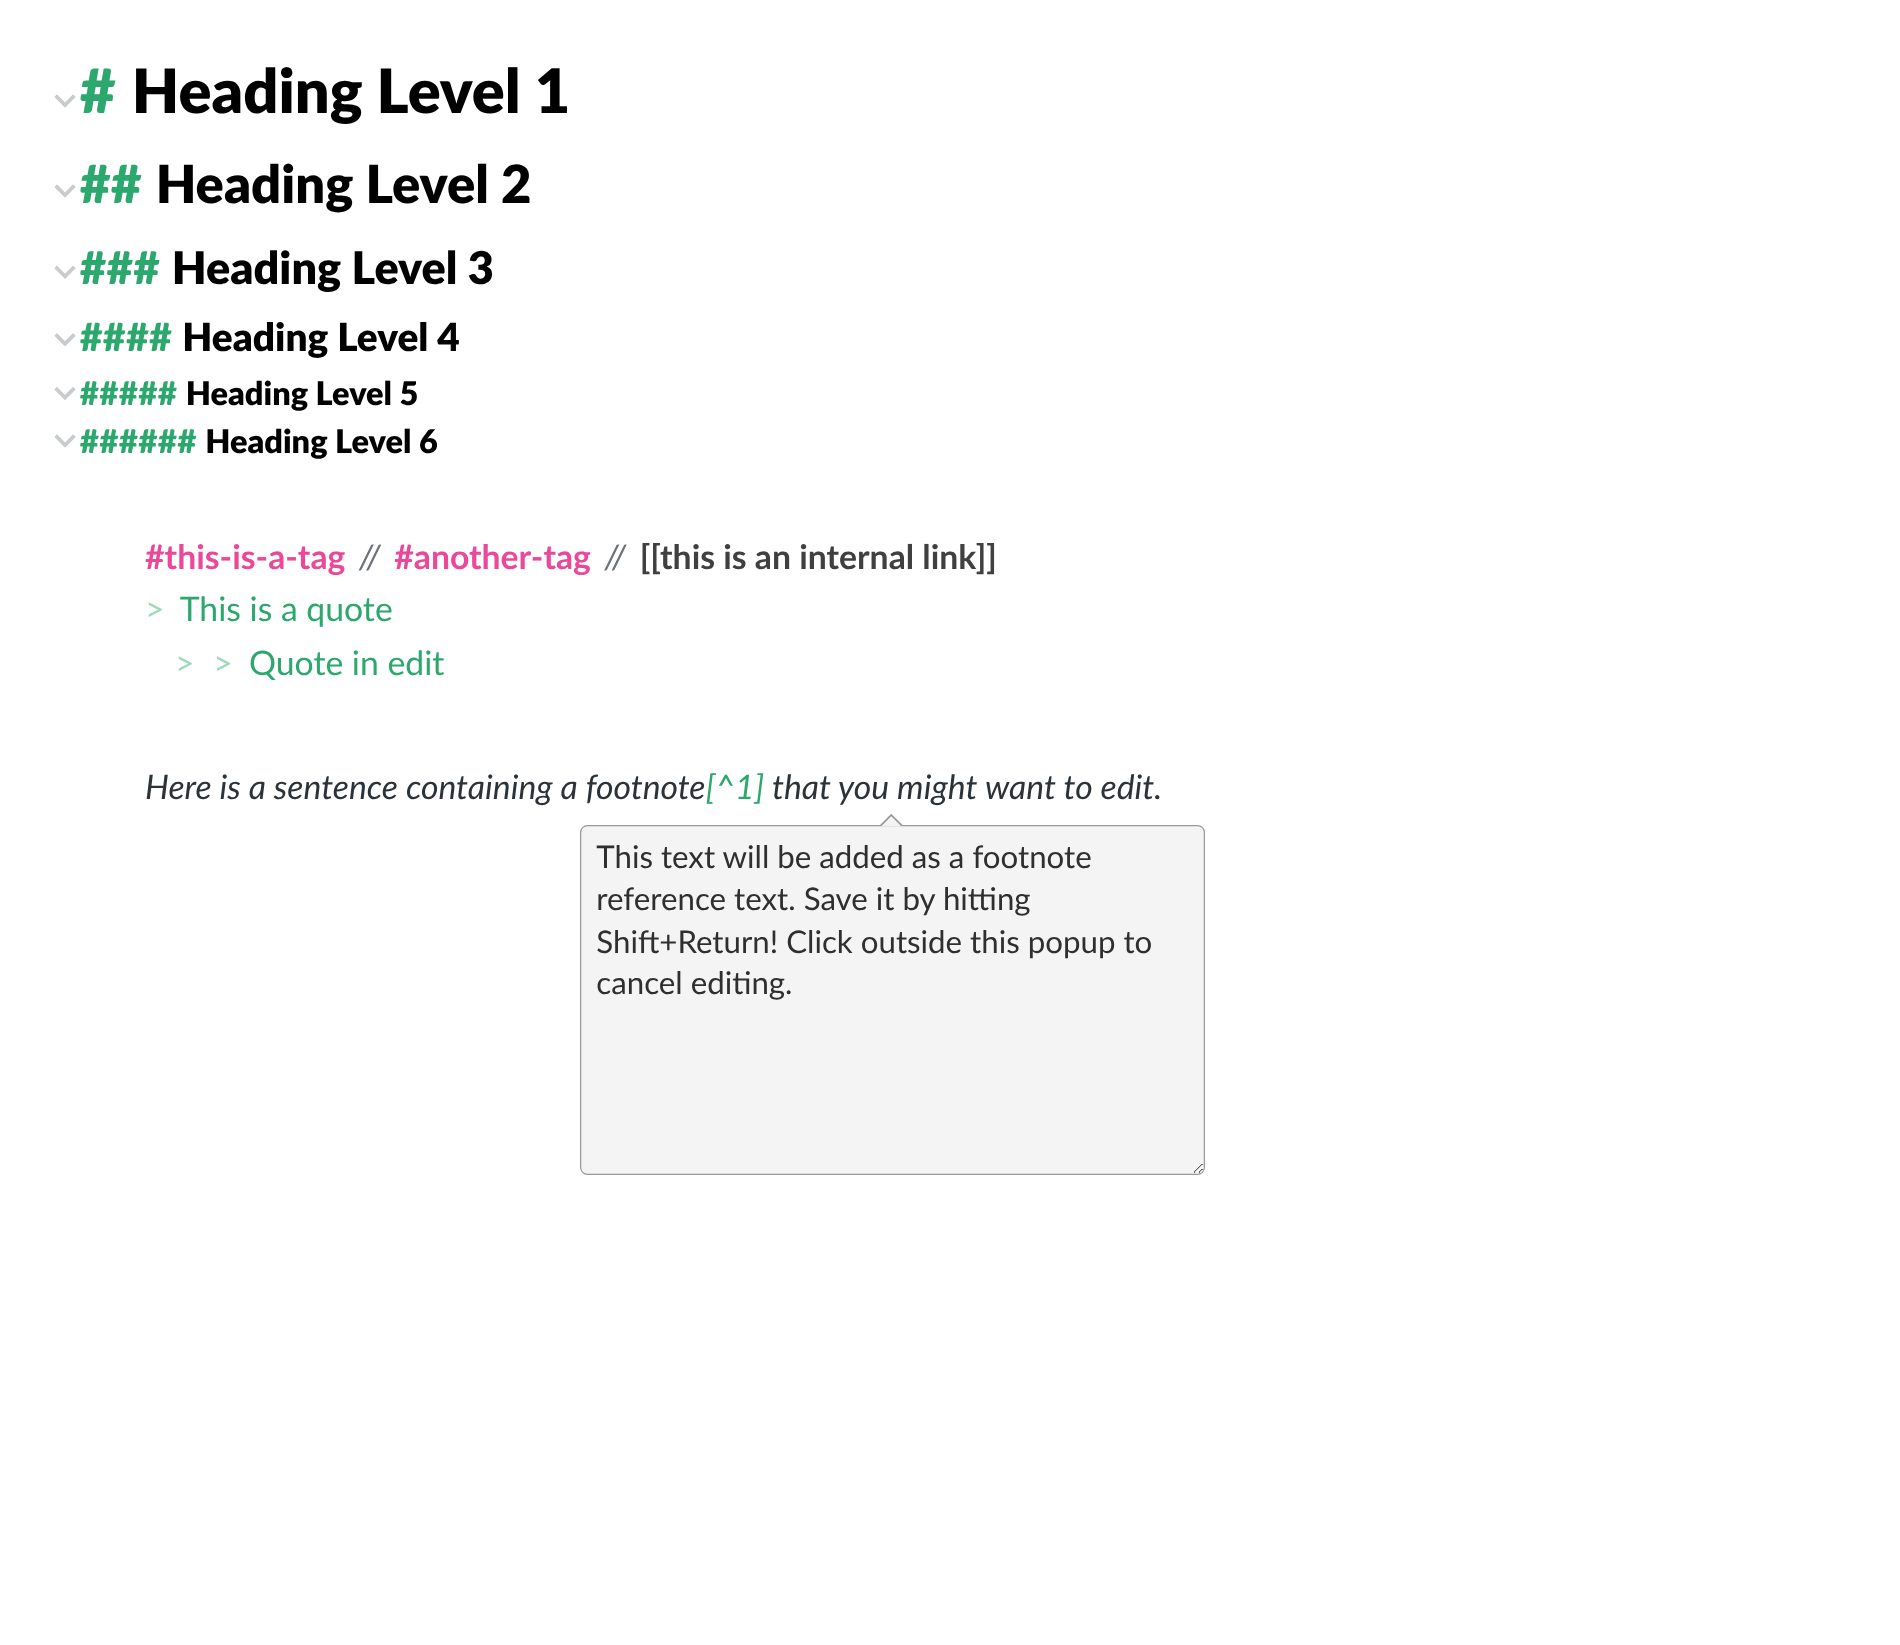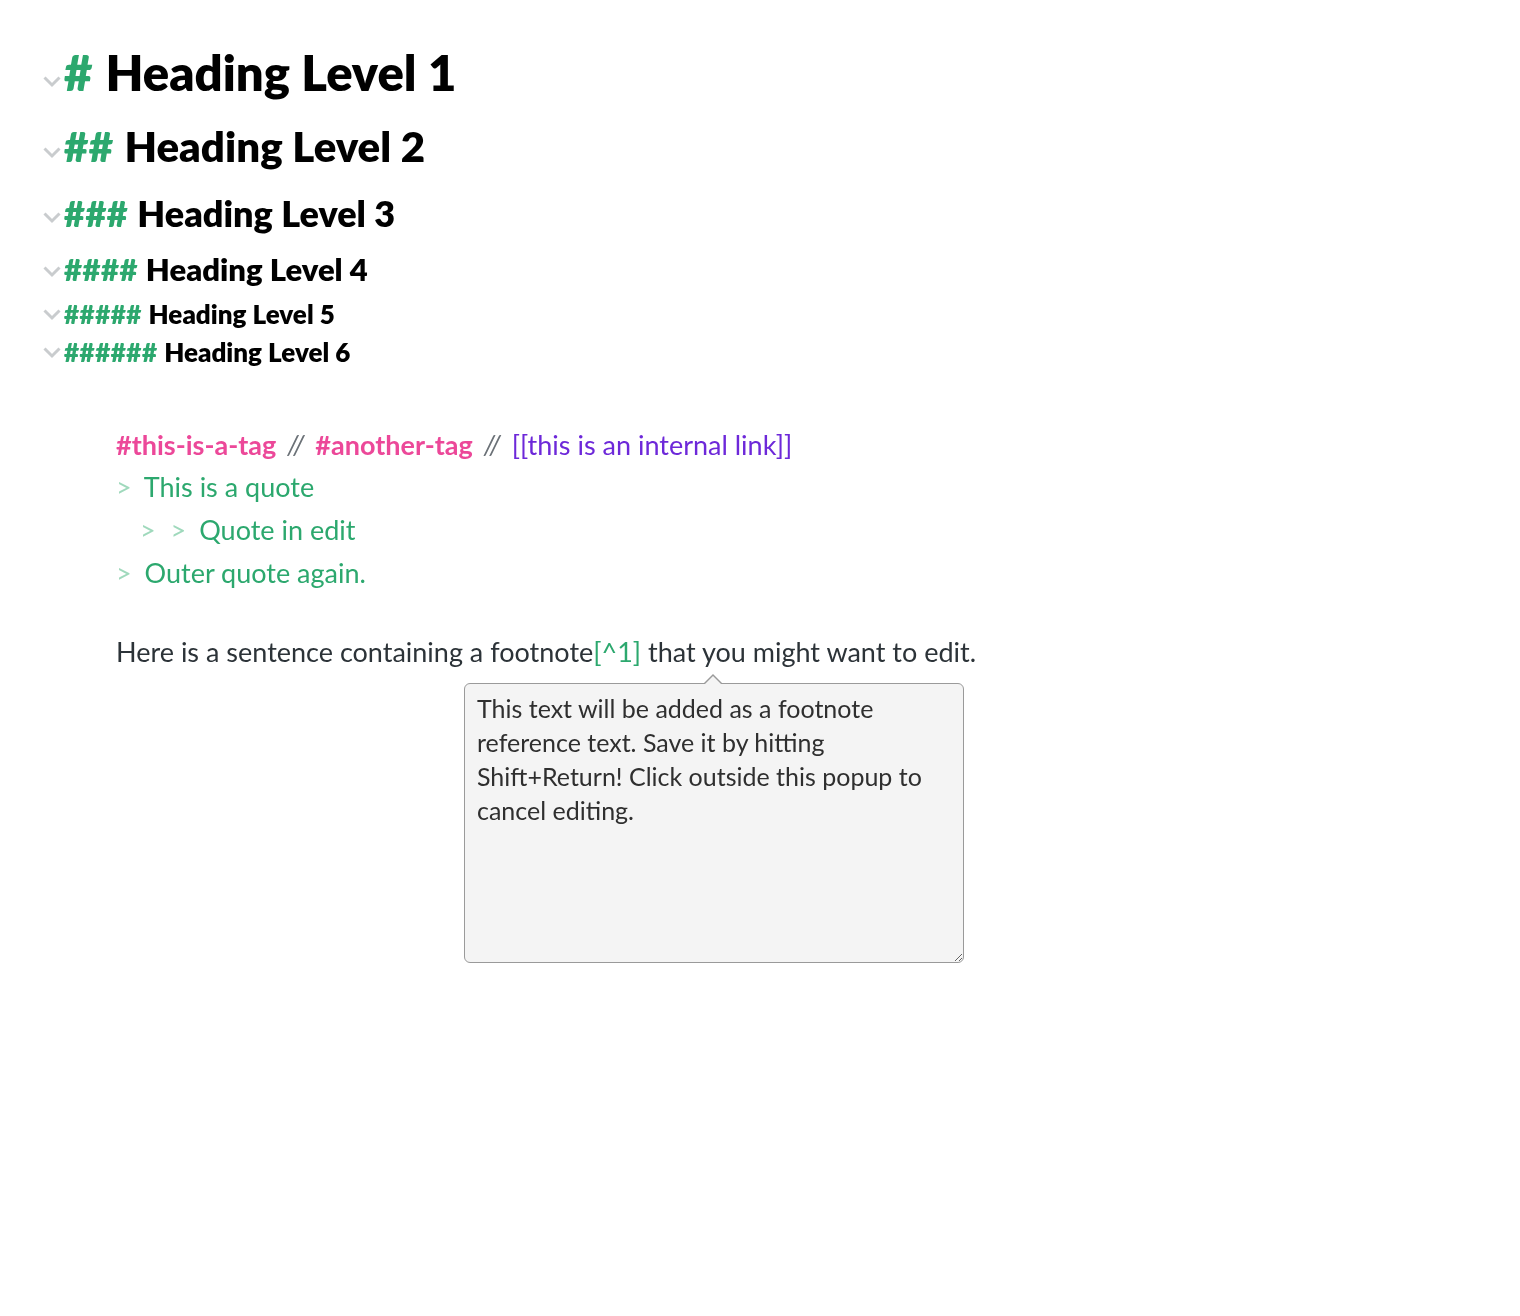--- a/index.html
+++ b/index.html
@@ -60,42 +60,43 @@
     color: #ec4899;
     font-weight: 700;
   }
   .separator {
     color: #6b7177;
     font-style: italic;
     font-weight: 400;
     margin: 0 4px;
   }
   .internal-link {
-    color: #6d28d9;
-    font-weight: 400;
+    color: #404040;
+    font-weight: 700;
   }
   .quote-block {
   }
   .quote-line {
     color: #2ca86e;
     font-size: 27px;
     line-height: 1.6;
   }
   .quote-marker {
     color: #9fd9bc;
     margin-right: 6px;
   }
   .quote-line.inner .quote-marker + .quote-marker { margin-left: 2px; }
   .quote-line.inner { padding-left: 24px; }
 
   .footnote-para {
-    margin-top: 38px;
+    margin-top: 58px;
     font-size: 27px;
     color: #2c3338;
     position: relative;
+    font-style: italic;
   }
   .footnote-ref {
     color: #2ca86e;
   }
   .popup-wrap {
     position: relative;
     margin-left: 424px;
     margin-top: 12px;
     width: 500px;
   }
@@ -214,24 +215,20 @@
   <div class="body-block quote-block">
     <div class="quote-line">
       <span class="quote-marker">&gt;</span>
       <span>This is a quote</span>
     </div>
     <div class="quote-line inner">
       <span class="quote-marker">&gt;</span>
       <span class="quote-marker">&gt;</span>
       <span>Quote in edit</span>
     </div>
-    <div class="quote-line">
-      <span class="quote-marker">&gt;</span>
-      <span>Outer quote again.</span>
-    </div>
   </div>
 
   <div class="body-block footnote-para">
     <span>Here is a sentence containing a footnote</span><span class="footnote-ref">[^1]</span><span> that you might want to edit.</span>
   </div>
 
   <div class="popup-wrap">
     <div class="popup-arrow"></div>
     <div class="popup-arrow inner"></div>
     <textarea class="popup" style="">This text will be added as a footnote reference text. Save it by hitting Shift+Return! Click outside this popup to cancel editing.</textarea>

